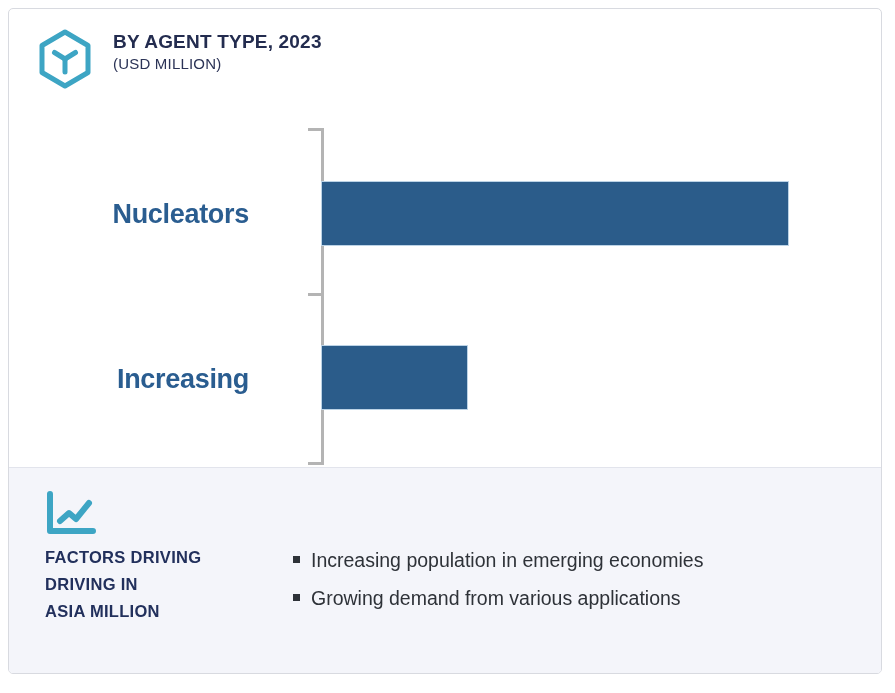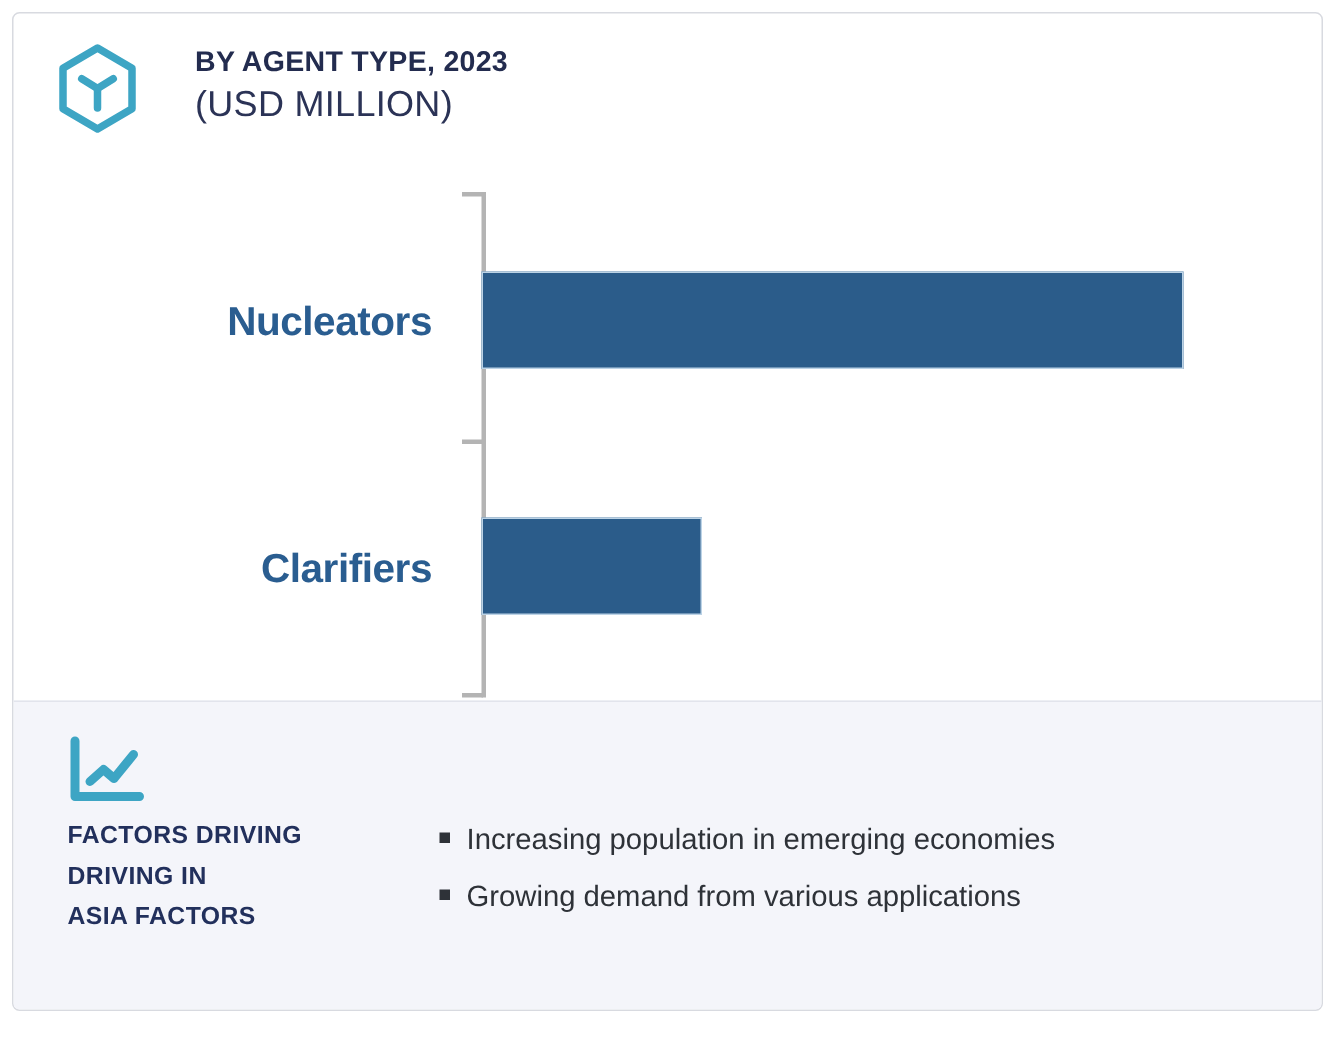--- a/index.html
+++ b/index.html
@@ -28,42 +28,41 @@
   }
 
   
   .header {
     position: absolute;
     left: 0;
     top: 0;
     display: flex;
     align-items: flex-start;
     padding: 18px 0 0 28px;
-    gap: 17px;
   }
   .hex-icon {
     width: 56px;
     height: 60px;
     flex: none;
     margin-top: 2px;
   }
   .header-text {
     margin-left: 20px;
     margin-top: 4px;
   }
   .header-title {
     font-size: 19px;
     font-weight: bold;
     color: #232c4f;
     letter-spacing: 0.2px;
     line-height: 1.2;
     white-space: nowrap;
   }
   .header-subtitle {
-    font-size: 24px;
+    font-size: 15px;
     font-weight: normal;
     color: #2b3356;
     letter-spacing: 0.2px;
     line-height: 1.35;
     white-space: nowrap;
   }
 
   
   .chart {
     position: absolute;
@@ -96,21 +95,21 @@
     left: 312px;
     background: #2b5c8a;
     border: 1px solid #bcd3e6;
     box-sizing: border-box;
   }
   .bar-nucleators { top: 172px;  height: 65px; }
   .bar-clarifiers { top: 336px;  height: 65px; }
 
   .bar-label {
     position: absolute;
-    right: 595px;
+    right: 634px;
     text-align: right;
     font-size: 27px;
     font-weight: bold;
     color: #2a5d90;
     letter-spacing: -0.3px;
     white-space: nowrap;
   }
   .label-nucleators { top: 190px; }
   .label-clarifiers { top: 355px; }
 
@@ -197,36 +196,36 @@
 
     <div class="axis-line"></div>
     <div class="axis-tick tick-top"></div>
     <div class="axis-tick tick-mid"></div>
     <div class="axis-tick tick-bottom"></div>
 
     <div class="bar bar-nucleators" title="Nucleators: 468" style="width: 468px; background: rgb(43, 92, 138);"></div>
     <div class="bar bar-clarifiers" title="Clarifiers: 147" style="width: 147px; background: rgb(43, 92, 138);"></div>
 
     <div class="bar-label label-nucleators">Nucleators</div>
-    <div class="bar-label label-clarifiers">Clarifiers</div>
+    <div class="bar-label label-clarifiers">Increasing</div>
   </div>
 
   <div class="footer">
 
     <div class="footer-left">
       <svg class="chart-icon" viewBox="0 0 52 46">
         <g stroke="#3da5c4" fill="none" stroke-width="6" stroke-linecap="round" stroke-linejoin="round">
           <polyline points="5,4 5,41 48,41"></polyline>
           <polyline points="15,31 24,23 31,29 44,13"></polyline>
         </g>
       </svg>
       <div class="footer-heading">
         <span>FACTORS DRIVING</span>
         <span>DRIVING IN</span>
-        <span>ASIA FACTORS</span>
+        <span>ASIA MILLION</span>
       </div>
     </div>
 
     <ul class="footer-bullets">
       <li>
         <span class="bullet-marker"></span>
         <span>Increasing population in emerging economies</span>
       </li>
       <li>
         <span class="bullet-marker"></span>

